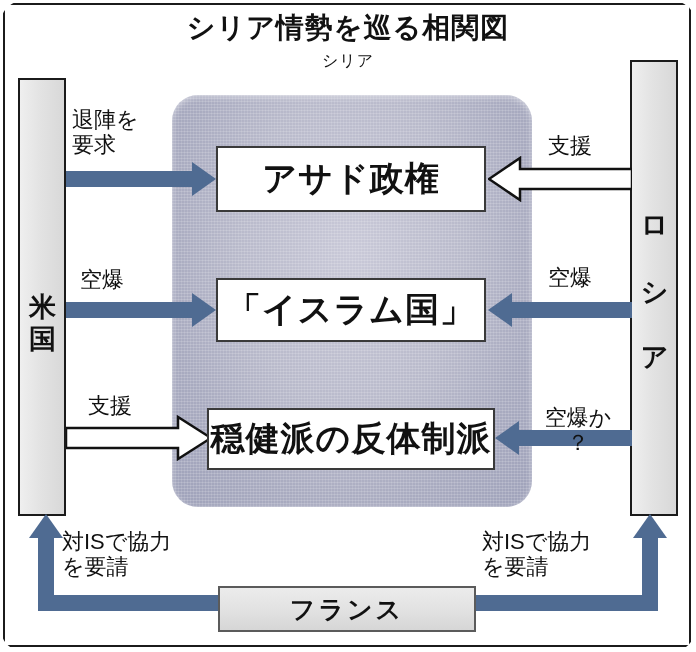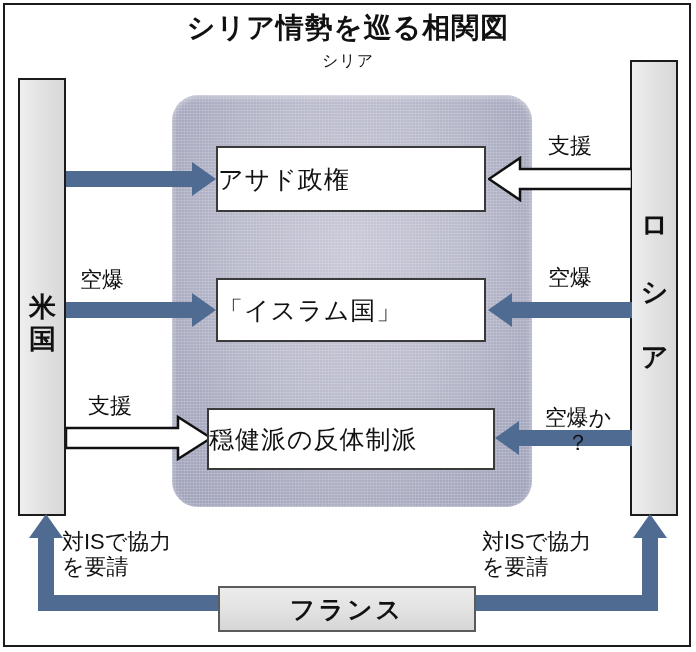--- a/index.html
+++ b/index.html
@@ -5,20 +5,21 @@
   html,body{margin:0;padding:0;background:#fff;}
   body{
     font-family:"Liberation Sans","DejaVu Sans",sans-serif;
     color:#111;
   }
   #canvas{
     position:relative;
     width:696px;height:652px;
     background:#ffffff;
     overflow:hidden;
+    border-radius:25px;
   }
   
   .frame{
     position:absolute;
     left:3px;top:3px;
     width:688px;height:644px;
     border:2px solid #1b1b1b;
     box-sizing:border-box;
   }
   
@@ -81,24 +82,25 @@
   }
   #bar-us{ left:18px;  top:78px;  width:48px; height:438px; }
   #bar-ru{ left:630px; top:60px;  width:48px; height:456px; }
 
   
   .group-box{
     position:absolute;
     background:#ffffff;
     border:2px solid #3a3a3a;
     box-sizing:border-box;
-    display:flex;align-items:center;justify-content:flex-start;
-    font-size:25px;
+    display:flex;align-items:center;justify-content:center;
+    font-size:34px;
     letter-spacing:1px;
     white-space:nowrap;
+    font-weight:bold;
   }
   #box-assad    { left:216px; top:146px; width:270px; height:66px; }
   #box-is       { left:216px; top:278px; width:270px; height:64px; }
   #box-moderate { left:207px; top:408px; width:288px; height:62px; }
 
   
   #box-france{
     position:absolute;
     left:218px;top:586px;width:258px;height:46px;
     border:2px solid #5b5b5b;
@@ -203,20 +205,22 @@
     <span>穏健派の反体制派</span>
   </div>
   <div class="group-box" id="box-is">
     <span>「イスラム国」</span>
   </div>
 
   <div id="box-france">
     <span>フランス</span>
   </div>
 
+  <div class="lbl" style="left:72px;top:108px;">退陣を
+要求</div>
 
   <div class="lbl" style="left:80px;top:268px;">空爆</div>
 
   <div class="lbl" style="left:88px;top:394px;">支援</div>
 
   <div class="lbl" style="left:548px;top:134px;">支援</div>
 
   <div class="lbl" style="left:548px;top:266px;">空爆</div>
 
   <div class="lbl center" style="left:532px;top:380px;width:92px;margin-top:26px;">空爆か

